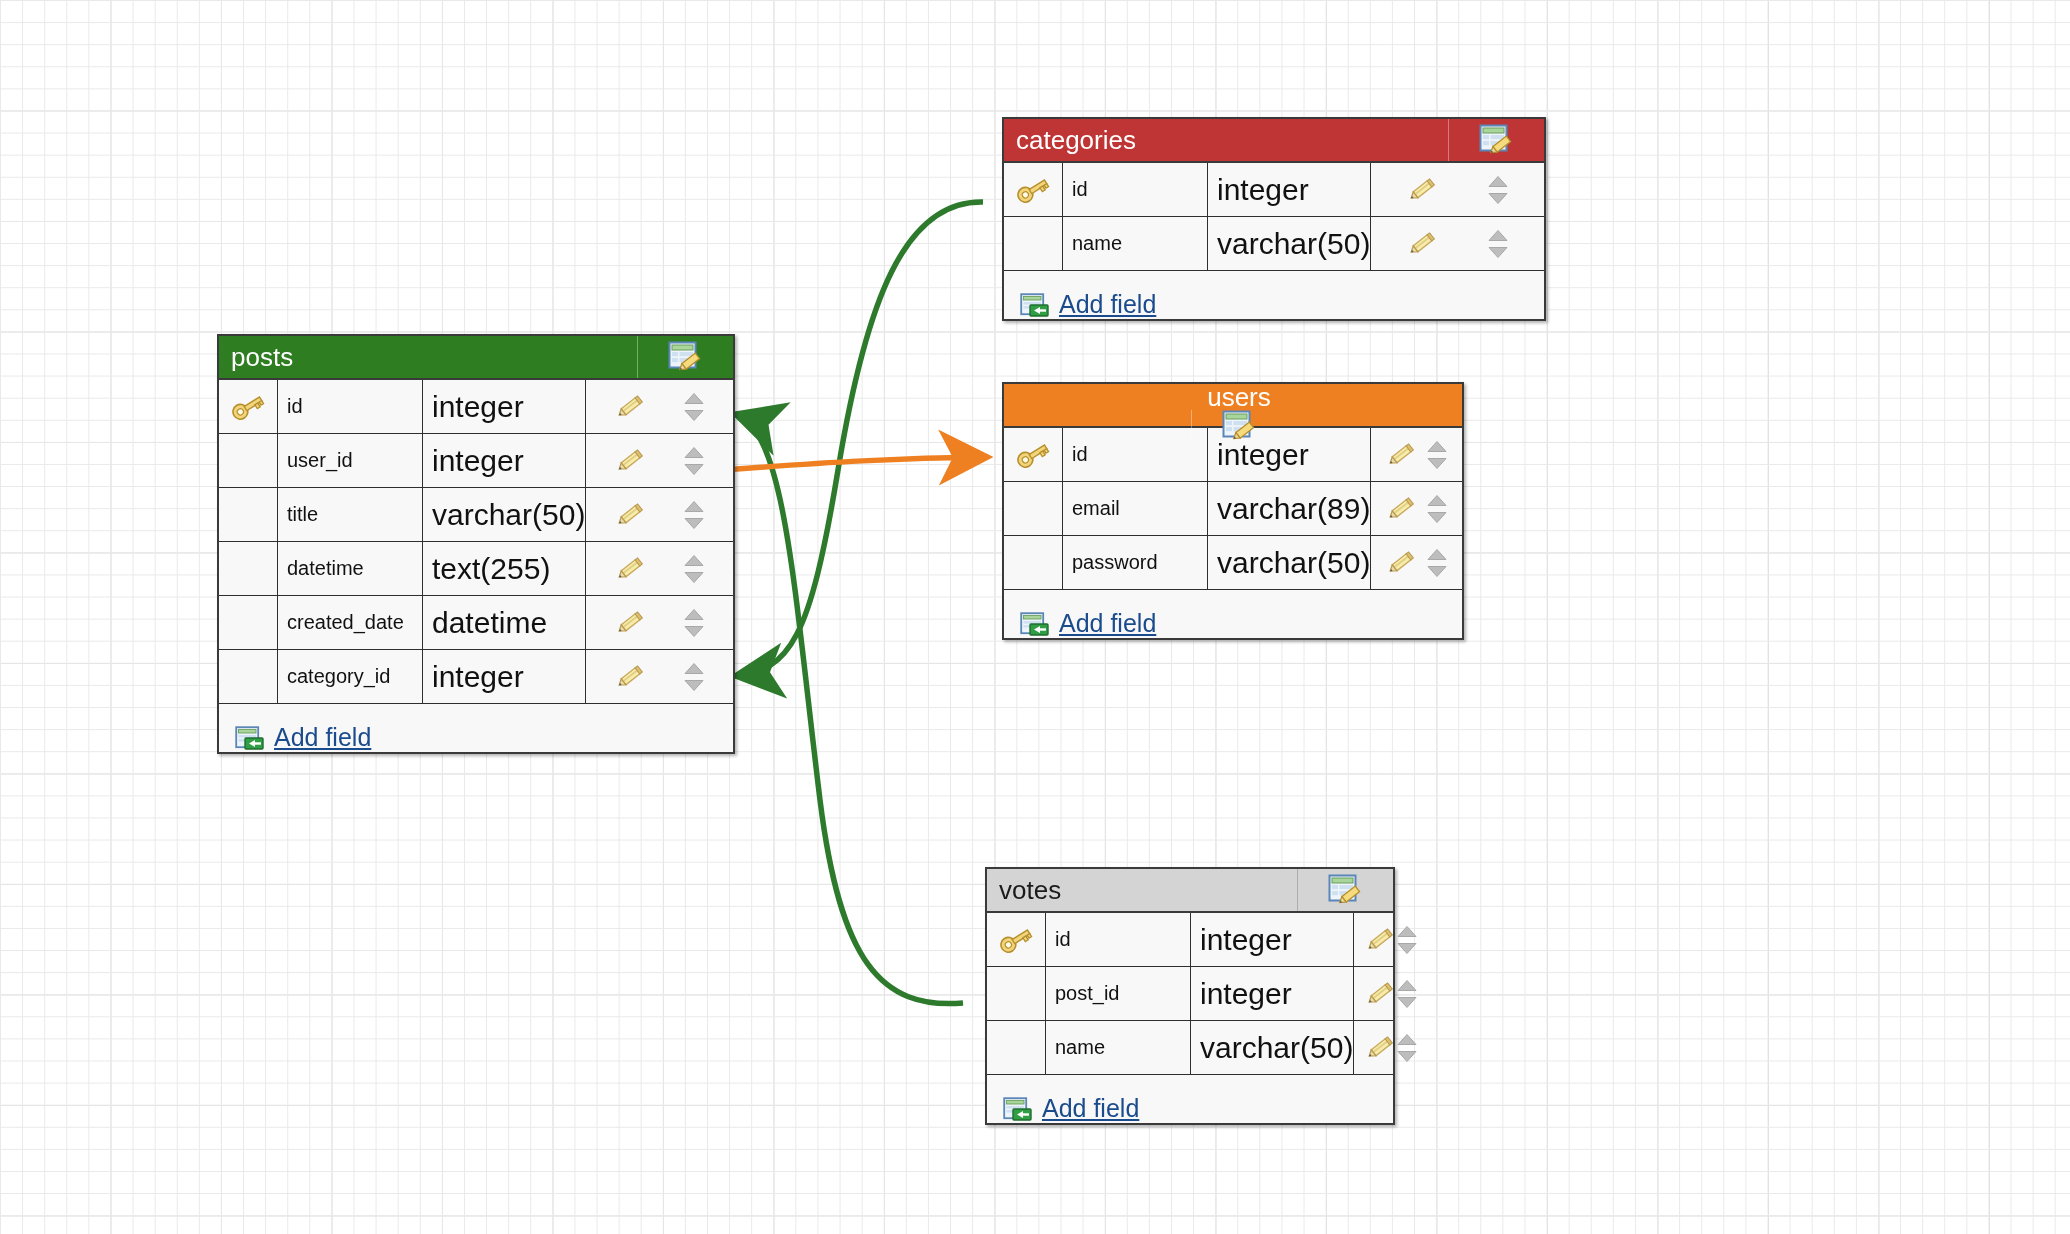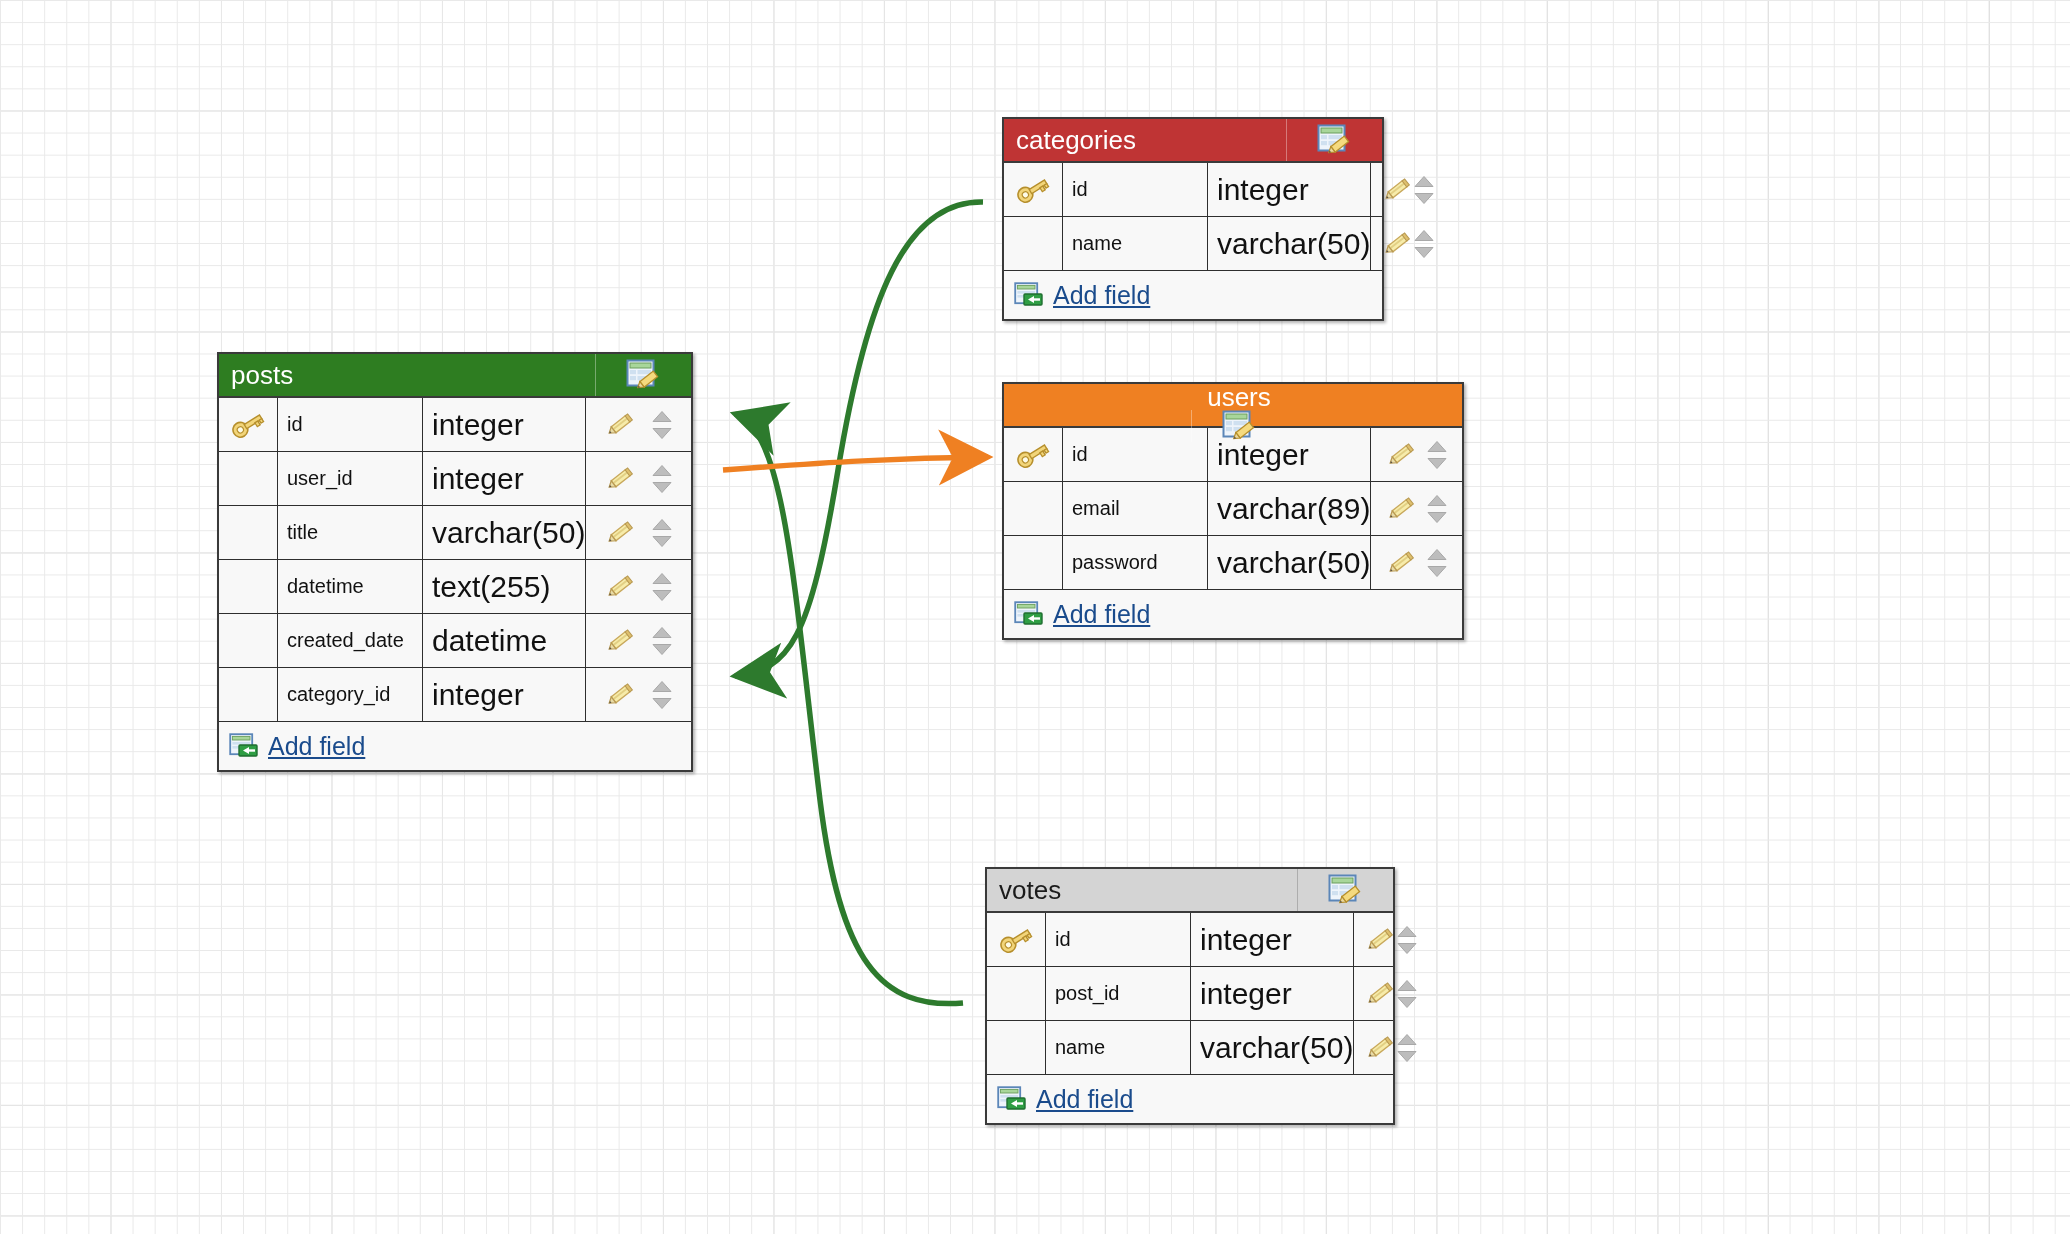--- a/index.html
+++ b/index.html
@@ -121,23 +121,23 @@
   .cell-actions {
     flex: 1 1 auto;
     display: flex;
     align-items: center;
     justify-content: space-around;
     padding: 0 10px;
     box-sizing: border-box;
   }
   .add-row {
     display: flex;
-    align-items: center;
+    align-items: flex-end;
     height: 48px;
-    padding-left: 10px;
+    padding-left: 16px;
     background: #f8f8f8;
   }
   .add-label {
     font-size: 25px;
     color: #1a4b8c;
     text-decoration: underline;
     margin-left: 9px;
     white-space: nowrap;
   }
 
@@ -165,21 +165,21 @@
   </defs>
 
   <path d="M 983 202 C 905 200 866 300 838 470 C 810 640 790 670 735 676" fill="none" stroke="#2d7a2d" stroke-width="5.5" marker-end="url(#arrowGreen)"></path>
 
   <path d="M 963 1003 C 880 1010 840 960 820 800 C 793 580 785 430 735 414" fill="none" stroke="#2d7a2d" stroke-width="5.5" marker-end="url(#arrowGreen)"></path>
 
   <path d="M 723 470 C 830 462 900 458 988 457" fill="none" stroke="#ef8022" stroke-width="5.5" marker-end="url(#arrowOrange)"></path>
 </svg>
 
 <div id="tables-layer">
-    <div class="table-box" style="left: 217px; top: 352px; width: 476px;">
+    <div class="table-box" style="left: 217px; top: 334px; width: 518px;">
       <div class="tbl-header" style="background: rgb(46, 125, 33);">
         <span class="tbl-title">posts</span>
         <span class="hdr-icon-cell">
           <span class="icon i-hdr"><svg viewBox="0 0 36 32" width="36" height="32">
               <rect x="1.5" y="1.5" width="26" height="25" fill="#eef4fb" stroke="#5b86b8" stroke-width="2"></rect>
               <rect x="4" y="4" width="21" height="5" fill="#a8d69a" stroke="#6a9e5c" stroke-width="1"></rect>
               <rect x="4" y="11" width="6" height="4.2" fill="#cfe0f0"></rect>
               <rect x="11.5" y="11" width="13.5" height="4.2" fill="#cfe0f0"></rect>
               <rect x="4" y="17" width="6" height="4.2" fill="#cfe0f0"></rect>
               <rect x="11.5" y="17" width="13.5" height="4.2" fill="#cfe0f0"></rect>
@@ -327,21 +327,21 @@
             <rect x="3.4" y="3.4" width="17.6" height="3.6" fill="#a8d69a" stroke="#6a9e5c" stroke-width="0.9"></rect>
             <rect x="3.4" y="9" width="17.6" height="2.6" fill="#cfe0f0"></rect>
             <rect x="3.4" y="13" width="17.6" height="2.6" fill="#cfe0f0"></rect>
             <rect x="10" y="12" width="18" height="11" rx="1" fill="#2f9e44" stroke="#1f6e2f" stroke-width="1.4"></rect>
             <path d="M20 14 L14 17.5 L20 21 Z" fill="#ffffff"></path>
             <rect x="19.5" y="16.3" width="6.5" height="2.4" fill="#ffffff"></rect>
           </svg></span>
         <span class="add-label">Add field</span>
       </div>
     </div>
-    <div class="table-box" style="left: 1002px; top: 117px; width: 382px;">
+    <div class="table-box" style="left: 1002px; top: 117px; width: 544px;">
       <div class="tbl-header" style="background: rgb(191, 52, 52);">
         <span class="tbl-title">categories</span>
         <span class="hdr-icon-cell">
           <span class="icon i-hdr"><svg viewBox="0 0 36 32" width="36" height="32">
               <rect x="1.5" y="1.5" width="26" height="25" fill="#eef4fb" stroke="#5b86b8" stroke-width="2"></rect>
               <rect x="4" y="4" width="21" height="5" fill="#a8d69a" stroke="#6a9e5c" stroke-width="1"></rect>
               <rect x="4" y="11" width="6" height="4.2" fill="#cfe0f0"></rect>
               <rect x="11.5" y="11" width="13.5" height="4.2" fill="#cfe0f0"></rect>
               <rect x="4" y="17" width="6" height="4.2" fill="#cfe0f0"></rect>
               <rect x="11.5" y="17" width="13.5" height="4.2" fill="#cfe0f0"></rect>

